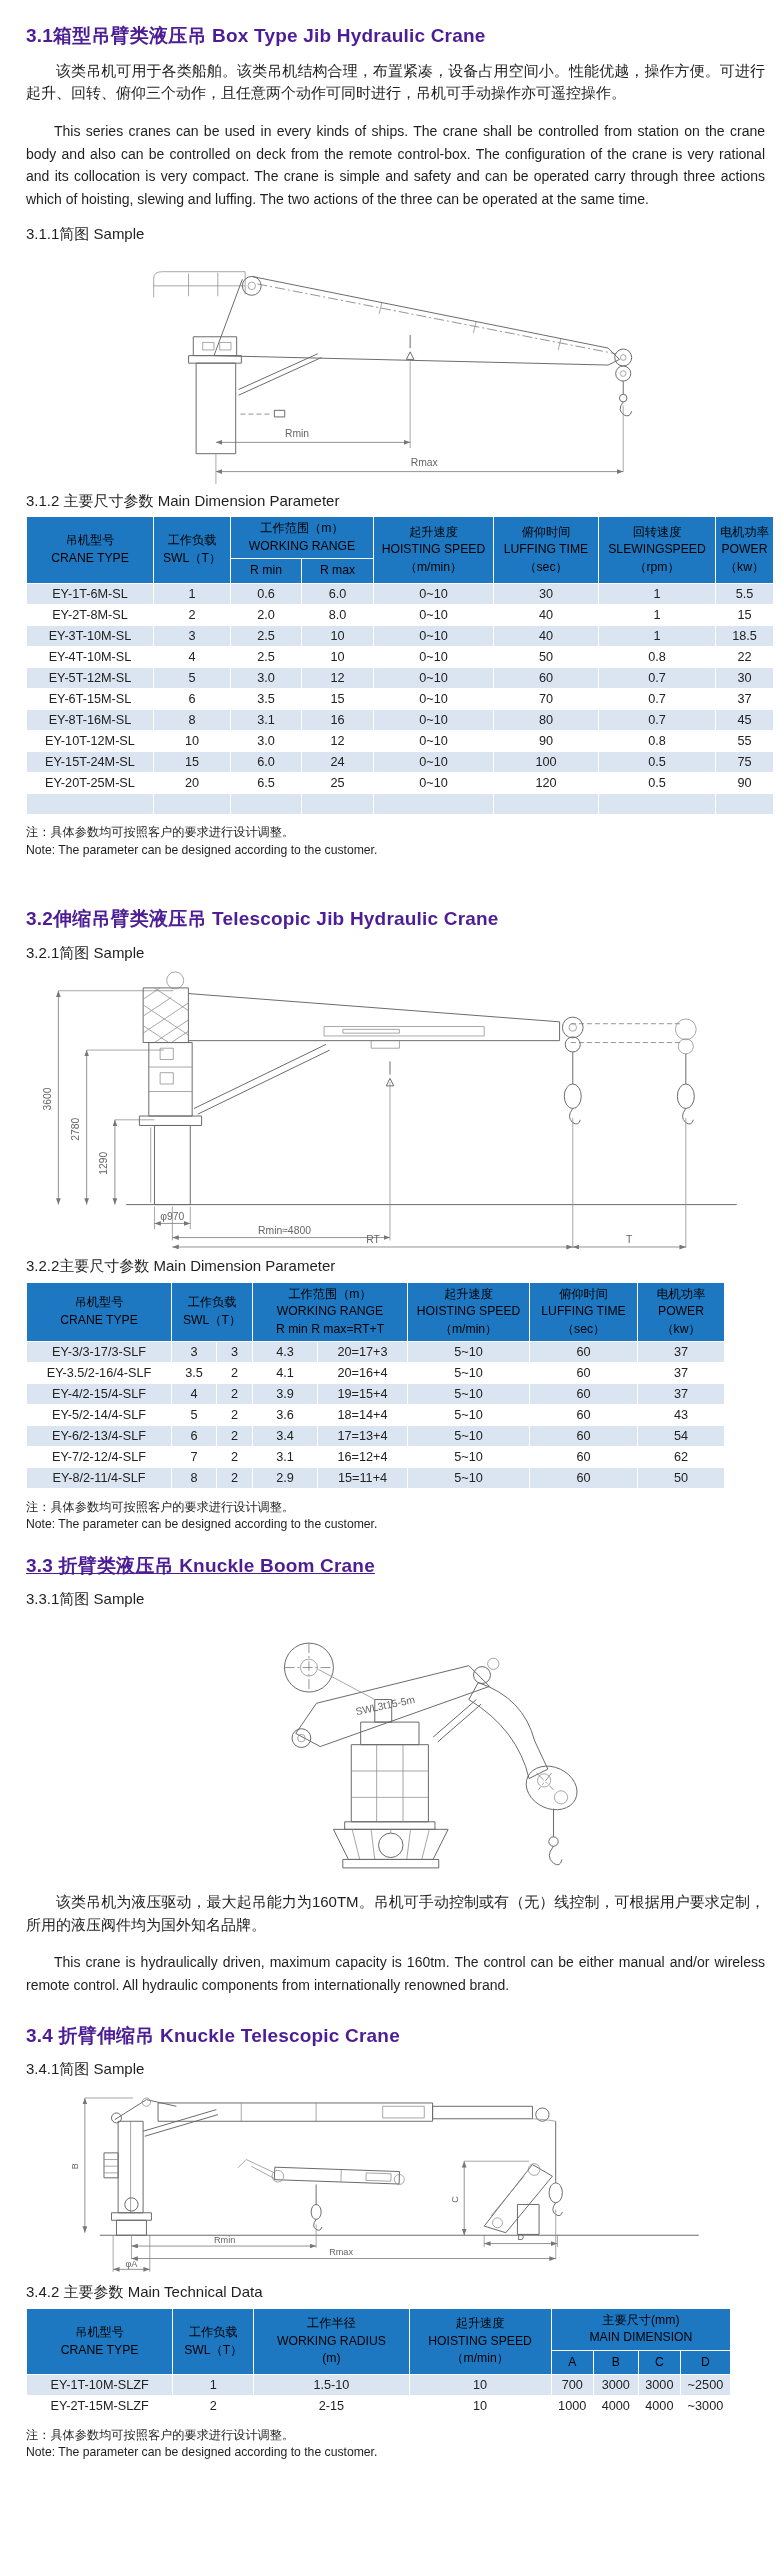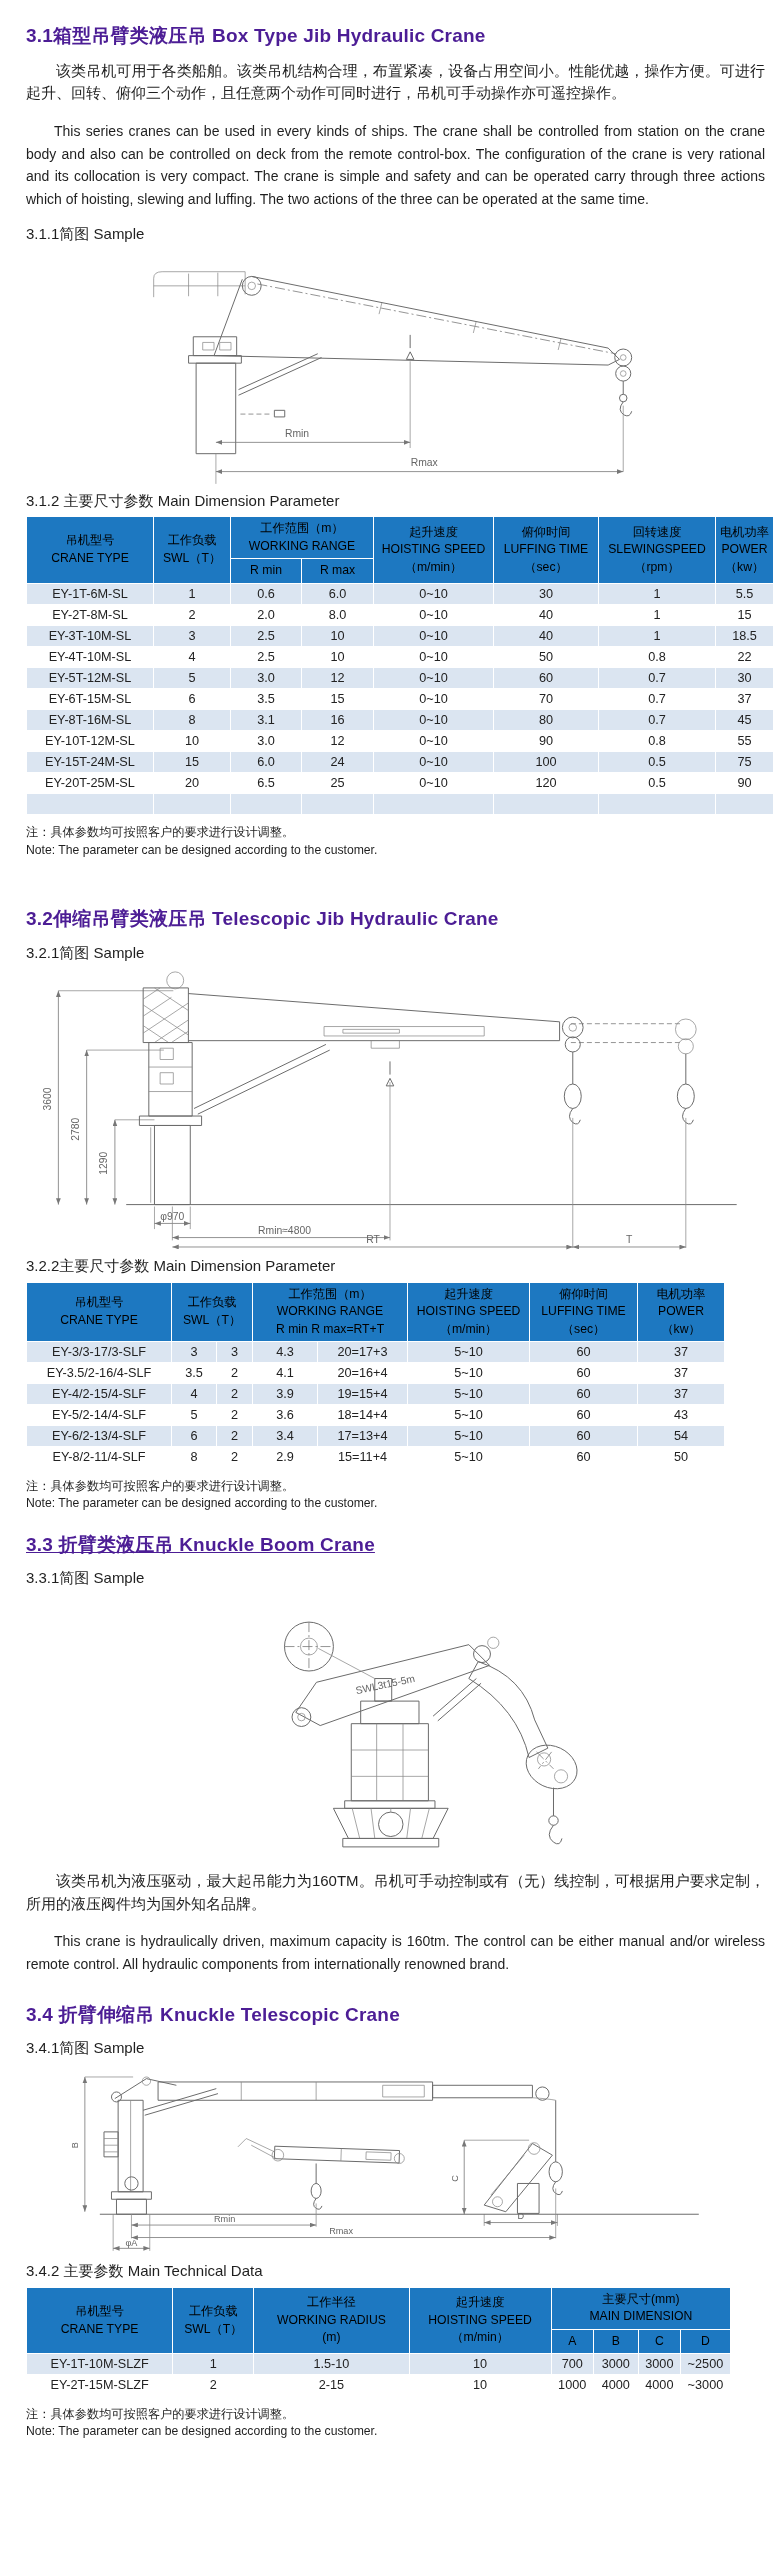--- a/index.html
+++ b/index.html
@@ -464,20 +464,30 @@
           <td>EY-6/2-13/4-SLF</td>
           <td>6</td>
           <td>2</td>
           <td>3.4</td>
           <td>17=13+4</td>
           <td>5~10</td>
           <td>60</td>
           <td>54</td>
         </tr>
         <tr>
+          <td>EY-7/2-12/4-SLF</td>
+          <td>7</td>
+          <td>2</td>
+          <td>3.1</td>
+          <td>16=12+4</td>
+          <td>5~10</td>
+          <td>60</td>
+          <td>62</td>
+        </tr>
+        <tr>
           <td>EY-8/2-11/4-SLF</td>
           <td>8</td>
           <td>2</td>
           <td>2.9</td>
           <td>15=11+4</td>
           <td>5~10</td>
           <td>60</td>
           <td>50</td>
         </tr>
       </tbody>

